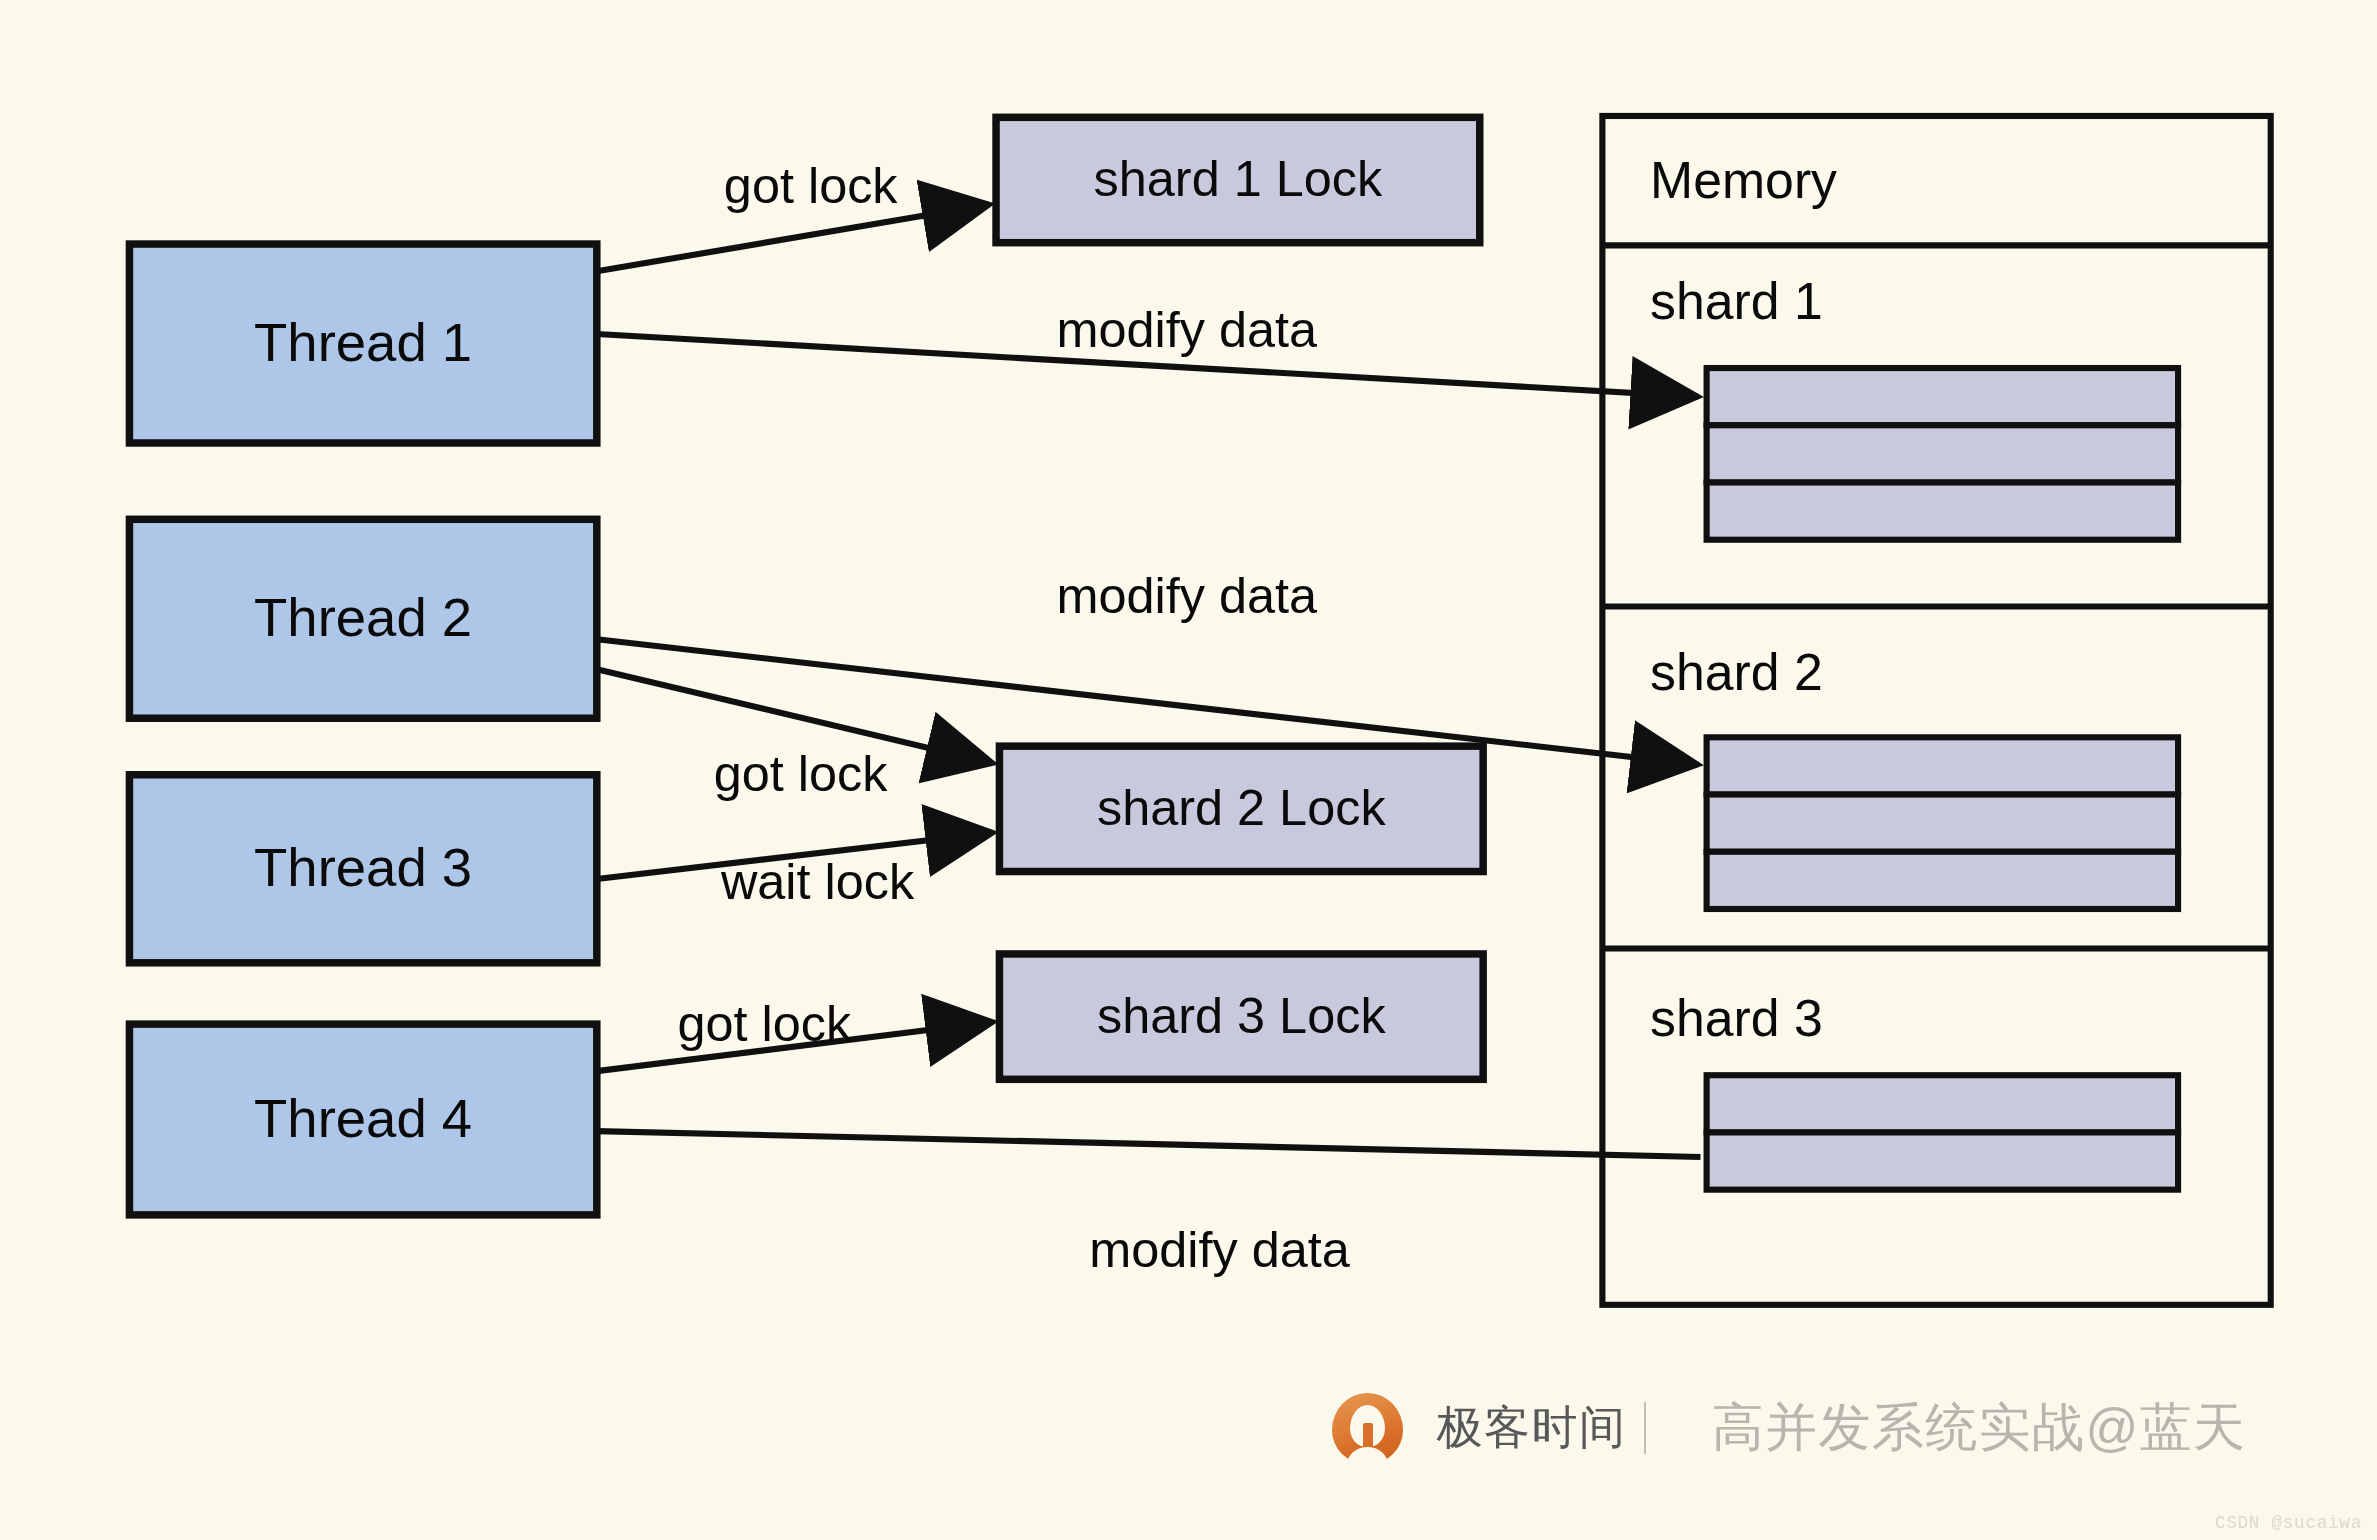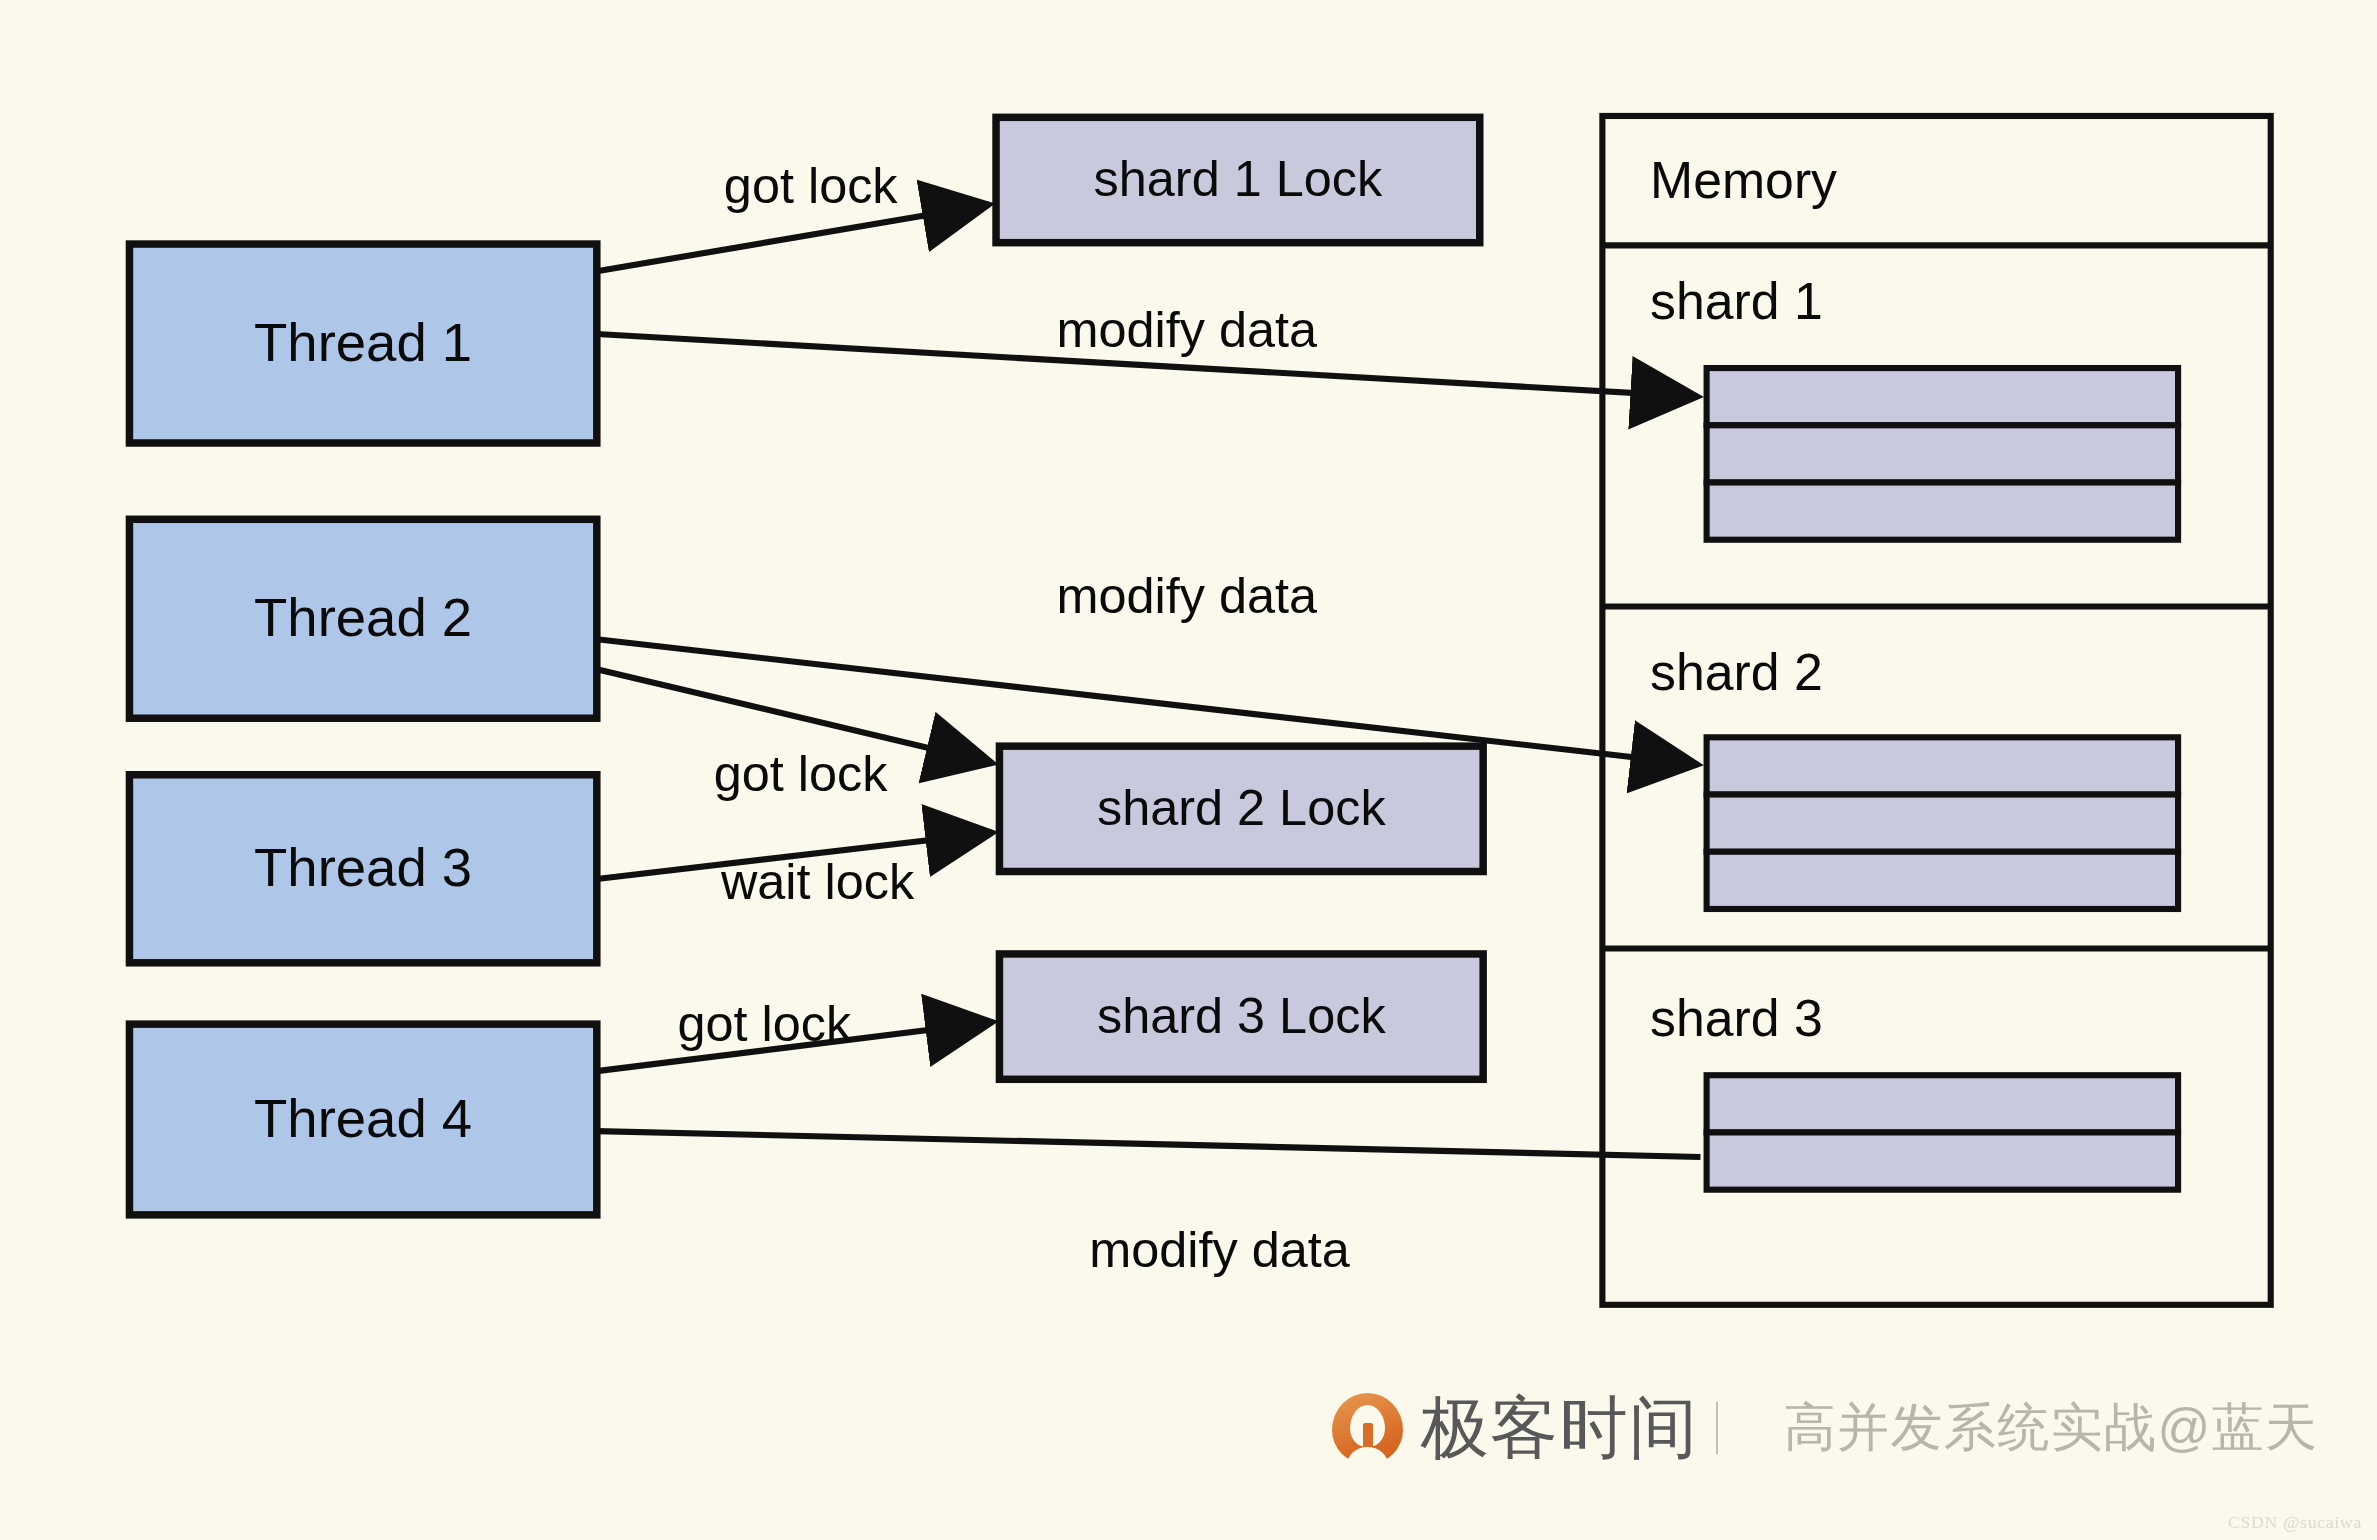--- a/index.html
+++ b/index.html
@@ -84,44 +84,45 @@
   }
   #wm-logo .notch {
     position: absolute;
     left: 15px; bottom: -1.4px;
     width: 41px; height: 17.7px;
     background: #fbf8ec;
     border-radius: 50% 50% 0 0 / 100% 100% 0 0;
   }
   #wm-brand {
     font-family: "Liberation Sans", "DejaVu Sans", sans-serif;
-    font-size: 68px;
+    font-size: 46px;
     color: #585858;
     letter-spacing: 1.4px;
     white-space: nowrap;
+    margin-left: 16px;
   }
   #wm-divider {
     width: 2px;
     height: 52px;
     background: #c2bfb4;
     flex: 0 0 auto;
   }
   #wm-course {
     font-family: "Liberation Sans", "DejaVu Sans", sans-serif;
     font-size: 52px;
     color: #b7b5ac;
     letter-spacing: 1.4px;
     white-space: nowrap;
     margin-left: 48px;
   }
   #csdn-mark {
     position: absolute;
     right: 15px;
     bottom: 6.8px;
-    font-family: Liberation Serif, serif;
+    font-family: Liberation Mono, monospace;
     font-size: 17.7px;
     color: #ded9c8;
     letter-spacing: 0.7px;
     white-space: nowrap;
   }
 </style>
 </head>
 <body>
 
 <div id="stage">

